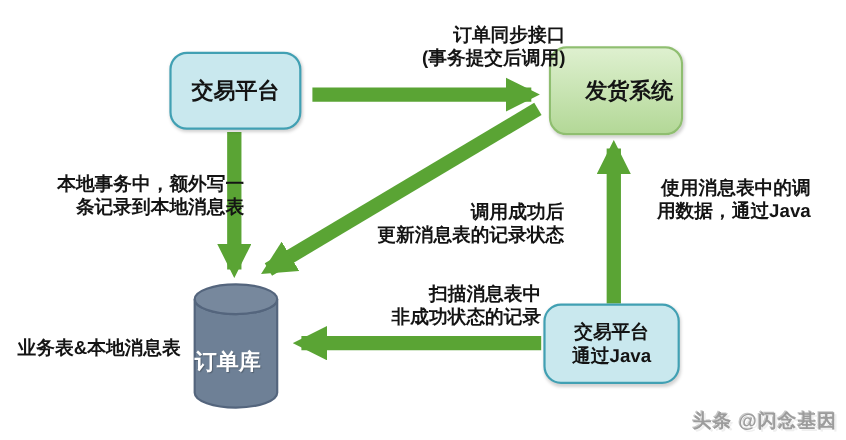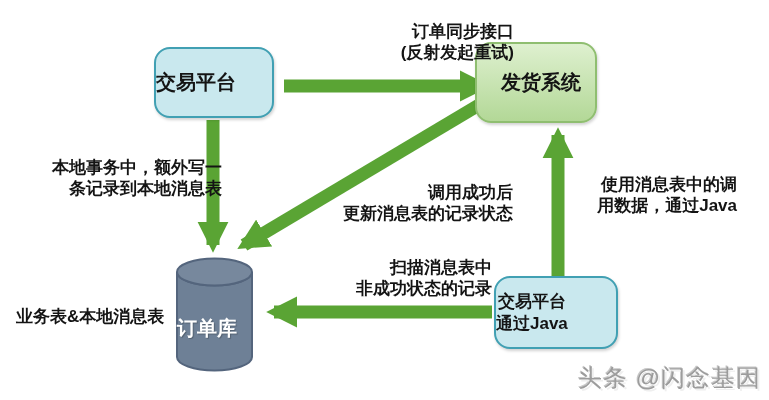--- a/index.html
+++ b/index.html
@@ -45,68 +45,68 @@
   }
   .cyl-top {
     fill: var(--cylinder-top-fill);
     stroke: var(--cylinder-border);
     stroke-width: 2;
   }
   .node {
     position: absolute;
     display: flex;
     align-items: center;
-    justify-content: flex-start;
+    justify-content: center;
     text-align: center;
     font-weight: bold;
     color: var(--text-color);
   }
   .node-cyan {
     background: var(--node-cyan-fill);
     border: 2px solid var(--node-cyan-border);
     border-radius: 16px;
     box-shadow: 1px 2px 3px rgba(0,0,0,0.18);
   }
   .node-green {
     background: linear-gradient(to bottom, var(--node-green-fill-top), var(--node-green-fill-bottom));
     border: 2px solid var(--node-green-border);
     border-radius: 16px;
     box-shadow: 1px 2px 3px rgba(0,0,0,0.18);
   }
   .node-trade   { left: 154px; top: 47px;  width: 120px; height: 71px; font-size: 20px; }
-  .node-ship    { left: 475px; top: 42px;  width: 122px; height: 81px; font-size: 20px; padding-left: 24px; }
+  .node-ship    { left: 499px; top: 42px;  width: 122px; height: 81px; font-size: 20px; padding-left: 24px; }
   .node-sched   { left: 494px; top: 276px; width: 124px; height: 73px; font-size: 17px; line-height: 1.25; }
   .edge-label {
     position: absolute;
     font-weight: bold;
     color: var(--text-color);
     text-align: right;
     font-size: 17px;
     line-height: 1.22;
     white-space: nowrap;
   }
   .lbl-order-sync    { left: 270px; top: 22px;  width: 244px; }
   .lbl-local-tx      { left: 12px;  top: 158px; width: 210px; }
   .lbl-update-status { left: 293px; top: 183px; width: 220px; }
   .lbl-scan          { left: 292px; top: 258px; width: 200px; }
-  .lbl-retry         { left: 551px; top: 175px; width: 186px; }
+  .lbl-retry         { left: 551px; top: 161px; width: 186px; }
   .lbl-table-note    { left: 16px;  top: 307px; width: 164px; text-align: left; }
   .db-label {
     position: absolute;
     left: 177px; top: 315px; width: 76px;
     color: #ffffff;
     font-weight: bold;
     font-size: 20px;
     text-shadow: 1px 1px 1px rgba(0,0,0,0.25);
   }
   .watermark {
     position: absolute;
     right: 8px; bottom: 6px;
-    font-size: 24px;
-    font-weight: normal;
+    font-size: 17px;
+    font-weight: bold;
     color: var(--watermark-color);
     text-shadow: 2px 2px 0 #efefef, -1px -1px 0 #c7c7c7;
     letter-spacing: 1px;
   }
 </style>
 </head>
 <body>
 
 <div class="canvas">
 
@@ -145,21 +145,21 @@
     <span>
       <span>交易平台</span><br>
       <span>通过Java</span>
     </span>
   </div>
 
   <div class="db-label">订单库</div>
 
   <div class="edge-label lbl-order-sync">
     <span>订单同步接口</span><br>
-    <span>(反射发起重试)</span>
+    <span>(事务提交后调用)</span>
   </div>
 
   <div class="edge-label lbl-local-tx">
     <span>本地事务中，额外写一</span><br>
     <span>条记录到本地消息表</span>
   </div>
 
   <div class="edge-label lbl-scan">
     <span>扫描消息表中</span><br>
     <span>非成功状态的记录</span>

